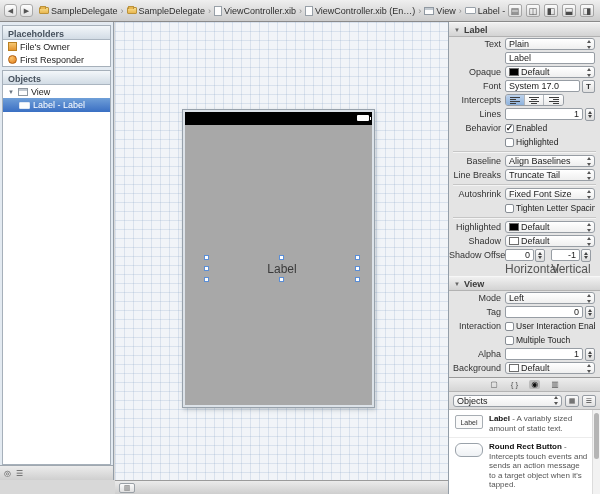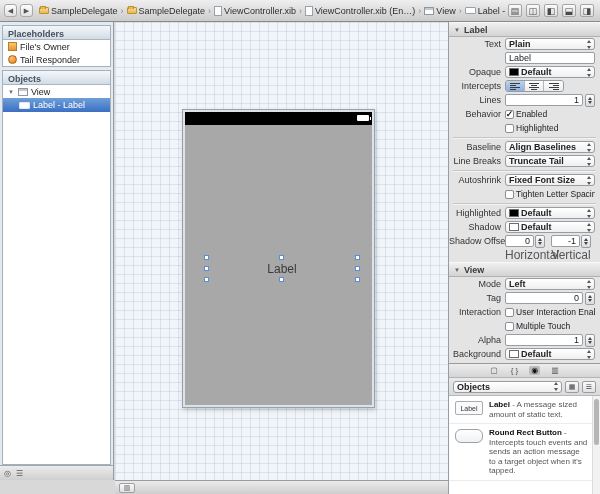--- a/index.html
+++ b/index.html
@@ -88,21 +88,21 @@
     border-top:1px solid #f7f7f7; border-bottom:1px solid #b2b2b2;
     display:flex; align-items:center; gap:4px; padding:0 5px; font-weight:bold; color:#3a3a3a; }
   .sec-header .tri { font-size:6px; color:#666; }
   .irow { display:flex; align-items:center; min-height:14px; padding:0 5px 0 0; flex:none; }
   .ilabel { width:56px; text-align:right; padding-right:4px; color:#333; flex:none;
     white-space:nowrap; overflow:hidden; }
   .ictrl { flex:1; display:flex; align-items:center; gap:2px; min-width:0; }
   .popup { flex:1; height:12px; min-width:0; background:linear-gradient(#ffffff,#efefef);
     border:1px solid #979da4; border-radius:3px; display:flex; align-items:center;
     padding:0 1px 0 3px; gap:2px; }
-  .popup-text { flex:1; overflow:hidden; white-space:nowrap;font-weight:bold; }
+  .popup-text { flex:1; overflow:hidden; white-space:nowrap; }
   .arrows { width:7px; height:11px; position:relative; flex:none; }
   .arrows::before { content:""; position:absolute; left:1px; top:1px;
     border-left:2.5px solid transparent; border-right:2.5px solid transparent; border-bottom:3px solid #555; }
   .arrows::after { content:""; position:absolute; left:1px; bottom:1px;
     border-left:2.5px solid transparent; border-right:2.5px solid transparent; border-top:3px solid #555; }
   .field { flex:1; height:12px; min-width:0; background:#fff; border:1px solid #979da4;
     border-radius:2px; padding:0 3px; display:flex; align-items:center; overflow:hidden; white-space:nowrap; }
   .field.num { justify-content:flex-end; }
   .stepper { width:10px; height:13px; flex:none; background:linear-gradient(#fcfcfc,#dcdcdc);
     border:1px solid #969ca3; border-radius:2px; position:relative; }
@@ -225,21 +225,21 @@
   <div class="group">
     <div class="group-header">
       <span>Placeholders</span>
     </div>
     <div class="srow">
       <span class="ic-cube"></span>
       <span>File's Owner</span>
     </div>
     <div class="srow">
       <span class="ic-responder"></span>
-      <span>Tail Responder</span>
+      <span>First Responder</span>
     </div>
   </div>
 
   <div class="group grow">
     <div class="group-header">
       <span>Objects</span>
     </div>
     <div class="srow">
       <span class="tri">▼</span>
       <span class="ic-view"></span>
@@ -313,20 +313,31 @@
     <span class="ilabel">Opaque</span>
     <div class="ictrl">
       <div class="popup">
         <span class="swatch black"></span>
         <span class="popup-text">Default</span>
         <span class="arrows"></span>
       </div>
     </div>
   </div>
 
+  <div class="irow">
+    <span class="ilabel">Font</span>
+    <div class="ictrl">
+      <div class="field">
+        <span>System 17.0</span>
+      </div>
+      <span class="font-btn">
+          <span>T</span>
+        </span>
+    </div>
+  </div>
 
   <div class="irow">
     <span class="ilabel">Intercepts</span>
     <div class="ictrl">
       <div class="seg">
         <span class="seg-cell selected">
             <span class="ag left">
               <i></i>
               <i class="short"></i>
               <i></i>
@@ -551,21 +562,21 @@
           <span>☰</span>
         </span>
     </div>
     <div id="lib-list">
       <div class="lib-item">
         <span class="lib-icon">
             <span class="li-label">Label</span>
           </span>
         <span class="lib-text">
           <span class="lib-name">Label</span>
-          <span class="lib-desc">- A message sized amount of static text.</span>
+          <span class="lib-desc">- A variably sized amount of static text.</span>
         </span>
       </div>
       <div class="lib-item">
         <span class="lib-icon">
             <span class="li-roundrect"></span>
           </span>
         <span class="lib-text">
           <span class="lib-name">Round Rect Button</span>
           <span class="lib-desc">- Intercepts touch events and sends an action message to a target object when it's tapped.</span>
         </span>

